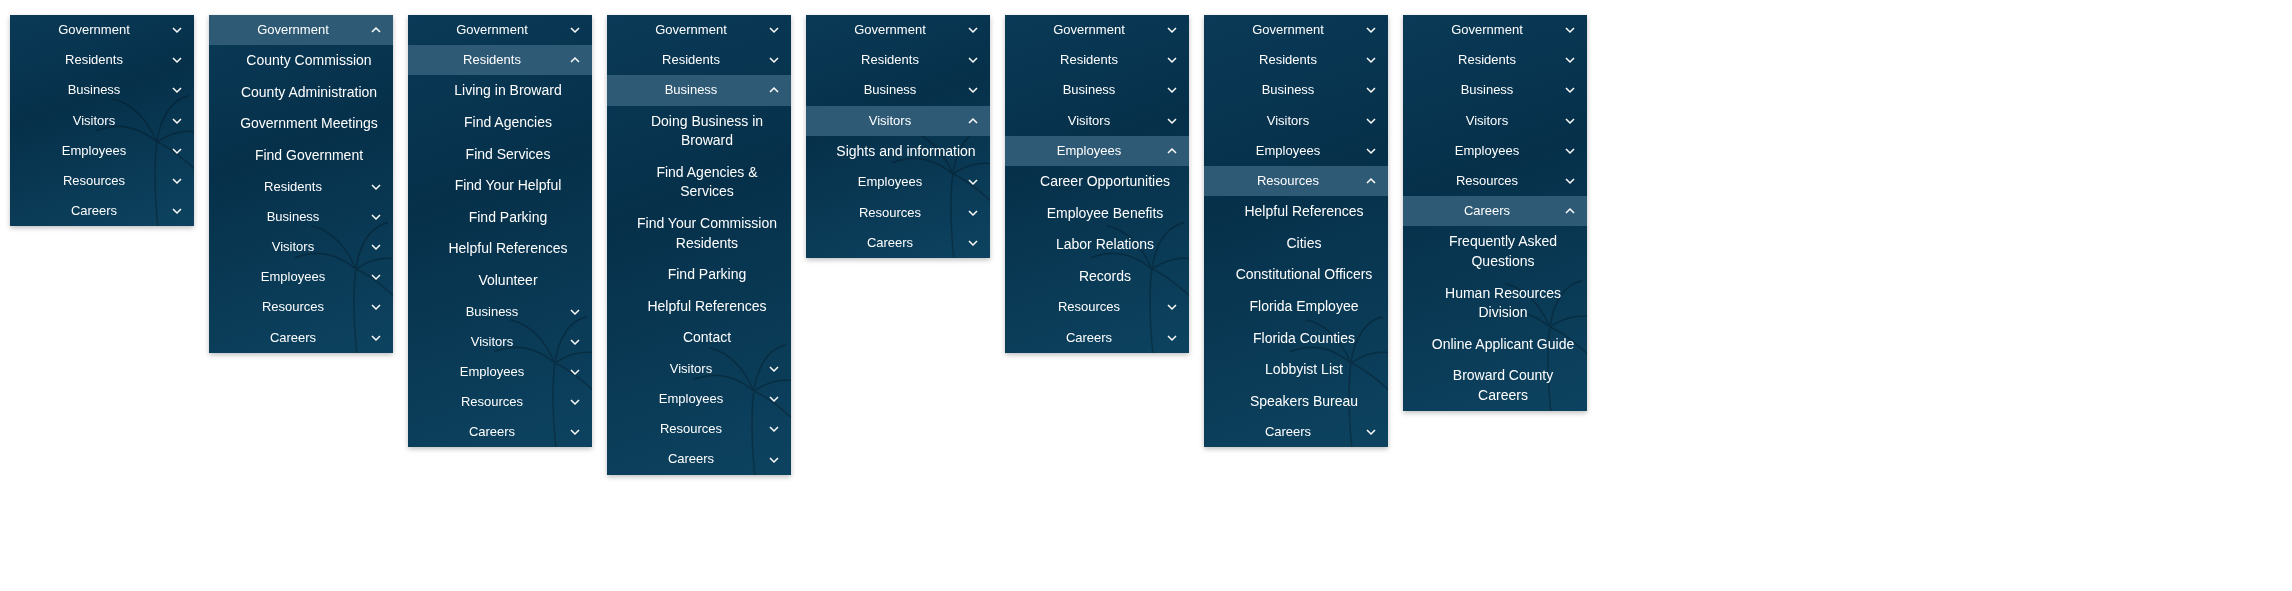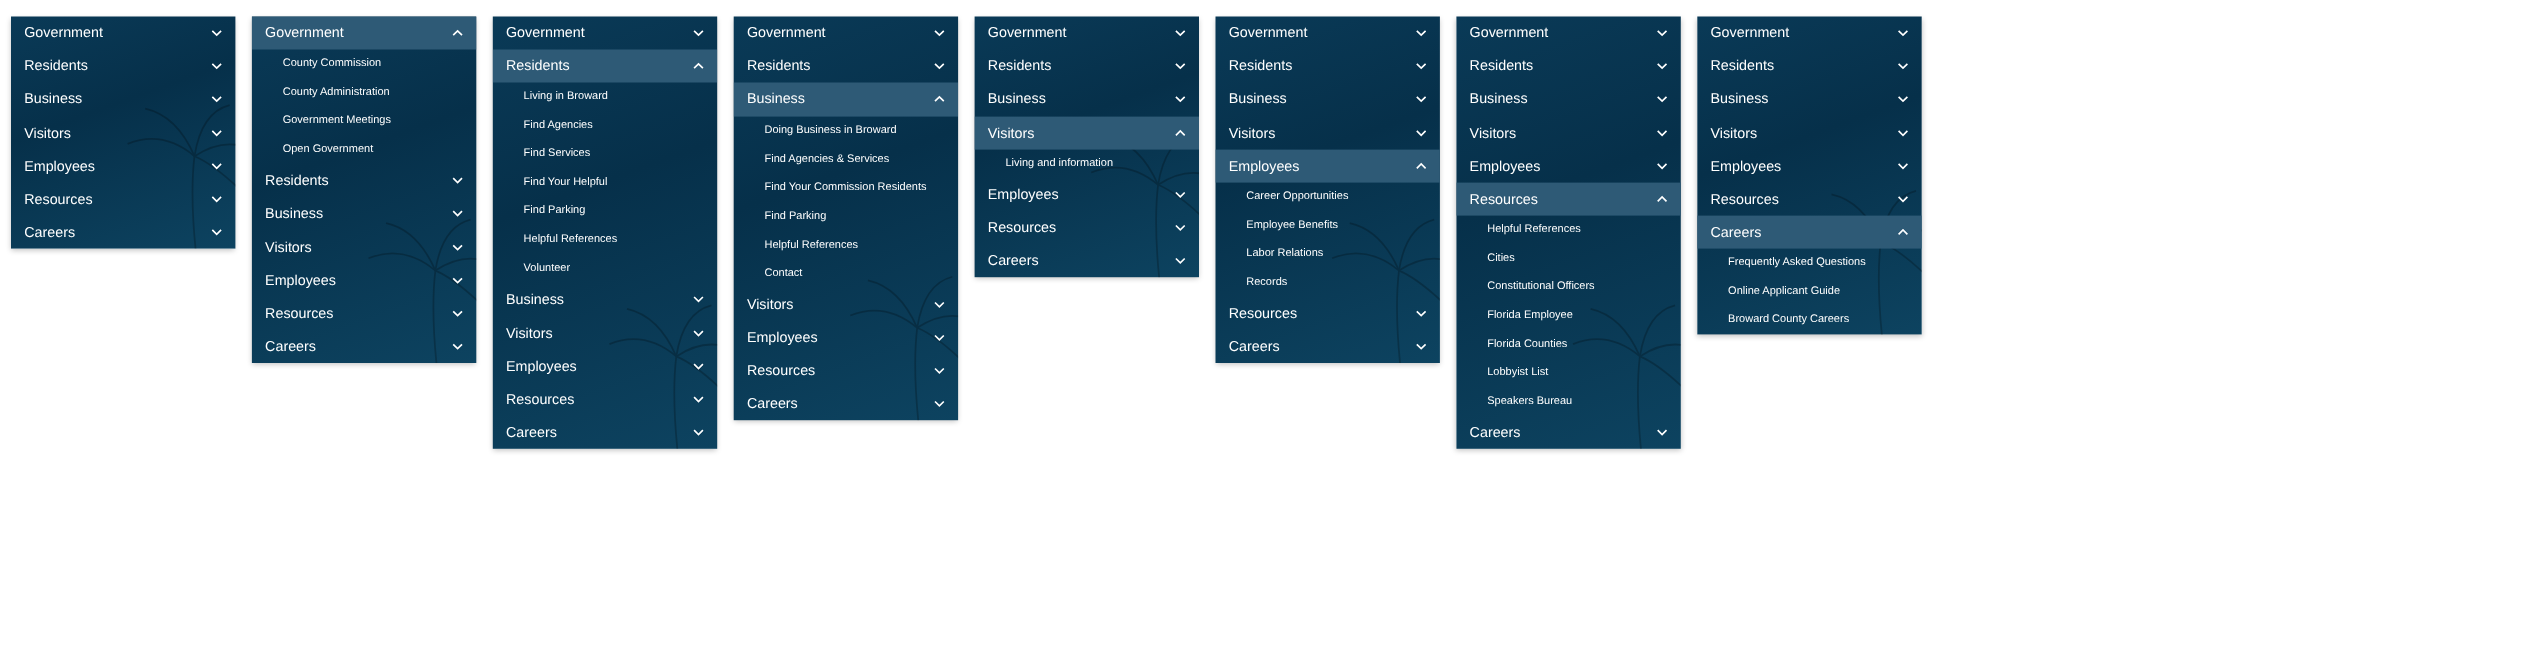--- a/index.html
+++ b/index.html
@@ -6,26 +6,27 @@
     margin: 0;
     padding: 15px 10px;
     background: #ffffff;
     font-family: Arial, Helvetica, sans-serif;
     font-size: 13px;
     display: flex;
     gap: 15px;
     align-items: flex-start;
   }
   .panel {
-    width: 204px;
+    width: 184px;
     background: #06304a;
     background: linear-gradient(160deg, #0a3a57 0%, #06304a 40%, #0d4360 100%);
     box-shadow: 0 2px 5px rgba(0,0,0,0.25);
     position: relative;
     overflow: hidden;
+    text-align: center;
   }
   .palm {
     position: absolute;
     bottom: -20px;
     right: -30px;
     width: 160px;
     height: 160px;
     opacity: 0.25;
     pointer-events: none;
   }
@@ -42,21 +43,21 @@
   }
   .item.expanded {
     background: #2e5a76;
   }
   .item .label {
     flex: 1;
     white-space: normal;
   }
   .item.child {
     padding-left: 28px;
-    font-size: 10px;
+    font-size: 14px;
   }
   .chev {
     width: 10px;
     height: 10px;
     display: inline-block;
     flex: 0 0 auto;
     margin-left: 6px;
   }
   .chev svg { display: block; }
   .chev path { stroke: #ffffff; stroke-width: 1.5; fill: none; }
@@ -154,21 +155,21 @@
     <div class="item child">
       <span class="label">County Commission</span>
     </div>
     <div class="item child">
       <span class="label">County Administration</span>
     </div>
     <div class="item child">
       <span class="label">Government Meetings</span>
     </div>
     <div class="item child">
-      <span class="label">Open Government</span>
+      <span class="label">Find Government</span>
     </div>
     <div class="item">
       <span class="label">Residents</span>
       <span class="chev">
         <svg viewBox="0 0 10 10">
           <path d="M1 3 L5 7 L9 3"></path>
         </svg>
       </span>
     </div>
     <div class="item">
@@ -424,21 +425,21 @@
     </div>
     <div class="item expanded">
       <span class="label">Visitors</span>
       <span class="chev">
         <svg viewBox="0 0 10 10">
           <path d="M1 7 L5 3 L9 7"></path>
         </svg>
       </span>
     </div>
     <div class="item child">
-      <span class="label">Living and information</span>
+      <span class="label">Sights and information</span>
     </div>
     <div class="item">
       <span class="label">Employees</span>
       <span class="chev">
         <svg viewBox="0 0 10 10">
           <path d="M1 3 L5 7 L9 3"></path>
         </svg>
       </span>
     </div>
     <div class="item">
@@ -691,18 +692,21 @@
       <span class="chev">
         <svg viewBox="0 0 10 10">
           <path d="M1 7 L5 3 L9 7"></path>
         </svg>
       </span>
     </div>
     <div class="item child">
       <span class="label">Frequently Asked Questions</span>
     </div>
     <div class="item child">
+      <span class="label">Human Resources Division</span>
+    </div>
+    <div class="item child">
       <span class="label">Online Applicant Guide</span>
     </div>
     <div class="item child">
       <span class="label">Broward County Careers</span>
     </div>
   </div>
 
 </body></html>

